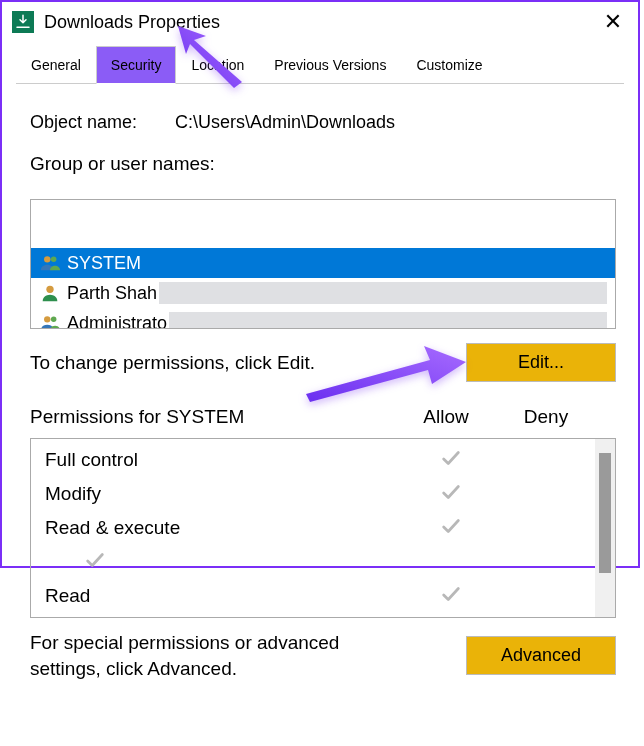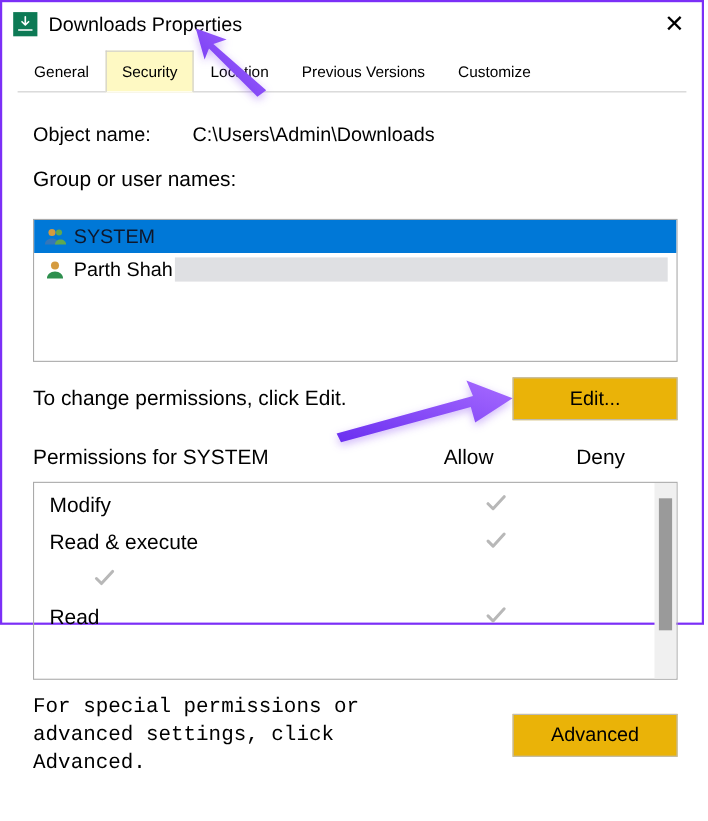--- a/index.html
+++ b/index.html
@@ -43,21 +43,21 @@
     }
     .tab {
       padding: 10px 14px;
       font-size: 14px;
       cursor: pointer;
       border: 1px solid transparent;
       border-bottom: none;
       position: relative;
     }
     .tab.active {
-      background: #fef9c3;
+      background: #8b5cf6;
       border-color: #ccc;
       border-bottom: 1px solid #fff;
       margin-bottom: -1px;
     }
 
     .panel {
       flex: 1;
       padding: 18px 22px 10px 28px;
       display: flex; flex-direction: column;
     }
@@ -75,21 +75,22 @@
       margin-bottom: 14px;
     }
     .userrow {
       display: flex; align-items: center;
       padding: 2px 8px;
       height: 30px;
       font-size: 18px;
     }
     .userrow.selected {
       background: #0078d7;
-      color: #0f172a;
+      color: #ffffff;
+      margin-top: 48px;
     }
     .usericon { width: 22px; height: 22px; margin-right: 6px; flex: none; }
     .userrow .trail { flex: 1; background: #dfe0e3; height: 22px; margin-left: 2px; }
 
     .editrow {
       display: flex; align-items: center; justify-content: space-between;
       margin-bottom: 18px;
     }
     .editrow .txt { font-size: 19px; }
 
@@ -101,21 +102,20 @@
       cursor: pointer;
       min-width: 150px;
       text-align: center;
     }
 
     .perm-header {
       display: flex;
       align-items: flex-end;
       padding: 6px 20px 10px 0;
       font-size: 19px;
-      gap: 20px;
     }
     .perm-header .ph-label { flex: 1; }
     .perm-header .ph-col { width: 100px; text-align: center; }
 
     .permbox {
       border: 1px solid #aaa;
       height: 180px;
       position: relative;
       overflow: hidden;
     }
@@ -141,21 +141,21 @@
     }
     .scroll-thumb {
       width: 12px; background: #9a9a9a; height: 120px; margin-top: 14px;
     }
 
     .advrow {
       display: flex; align-items: center; justify-content: space-between;
       margin-top: 12px;
       gap: 16px;
     }
-    .advrow .txt { font-size: 19px; line-height: 1.35; max-width: 360px; font-family: Liberation Mono, monospace; }
+    .advrow .txt { font-size: 19px; line-height: 1.35; max-width: 360px; }
 
     
     .arrow { position: absolute; pointer-events: none; }
     .arrow svg { filter: drop-shadow(0 3px 4px rgba(120,50,240,0.35)); }
   </style>
 </head>
 <body>
 
 <div class="window">
 
@@ -201,35 +201,54 @@
       <div class="userrow">
         <span class="usericon">
           <svg viewBox="0 0 24 24">
               <circle cx="12" cy="8" r="4" fill="#d59b3f"></circle>
               <path d="M4 21c0-4 3.5-7 8-7s8 3 8 7" fill="#2e8f4e"></path>
             </svg>
         </span>
         <span>Parth Shah</span>
         <span class="trail"></span>
       </div>
+      <div class="userrow">
+        <span class="usericon">
+          <svg viewBox="0 0 24 24">
+              <circle cx="9" cy="8" r="3.5" fill="#d59b3f"></circle>
+              <path d="M2 20c0-3.5 3-6 7-6s7 2.5 7 6" fill="#3576b8"></path>
+              <circle cx="16" cy="8" r="3" fill="#5fa850"></circle>
+              <path d="M12 20c0-3 2.5-5 5.5-5s5.5 2 5.5 5" fill="#5fa850"></path>
+            </svg>
+        </span>
+        <span>Administrato</span>
+        <span class="trail"></span>
+      </div>
     </div>
 
     <div class="editrow">
       <span class="txt">To change permissions, click Edit.</span>
       <button class="btn">Edit...</button>
     </div>
 
     <div class="perm-header">
       <span class="ph-label">Permissions for SYSTEM</span>
       <span class="ph-col">Allow</span>
       <span class="ph-col">Deny</span>
     </div>
 
     <div class="permbox">
       <div class="permlist">
+        <div class="permrow">
+          <span class="pname">Full control</span>
+          <span class="pcol check"><svg viewBox="0 0 24 24">
+                <path d="M4 13l5 5L20 6"></path>
+              </svg></span>
+          <span class="pcol"></span>
+        </div>
         <div class="permrow">
           <span class="pname">Modify</span>
           <span class="pcol check"><svg viewBox="0 0 24 24">
                 <path d="M4 13l5 5L20 6"></path>
               </svg></span>
           <span class="pcol"></span>
         </div>
         <div class="permrow">
           <span class="pname">Read &amp; execute</span>
           <span class="pcol check"><svg viewBox="0 0 24 24">

